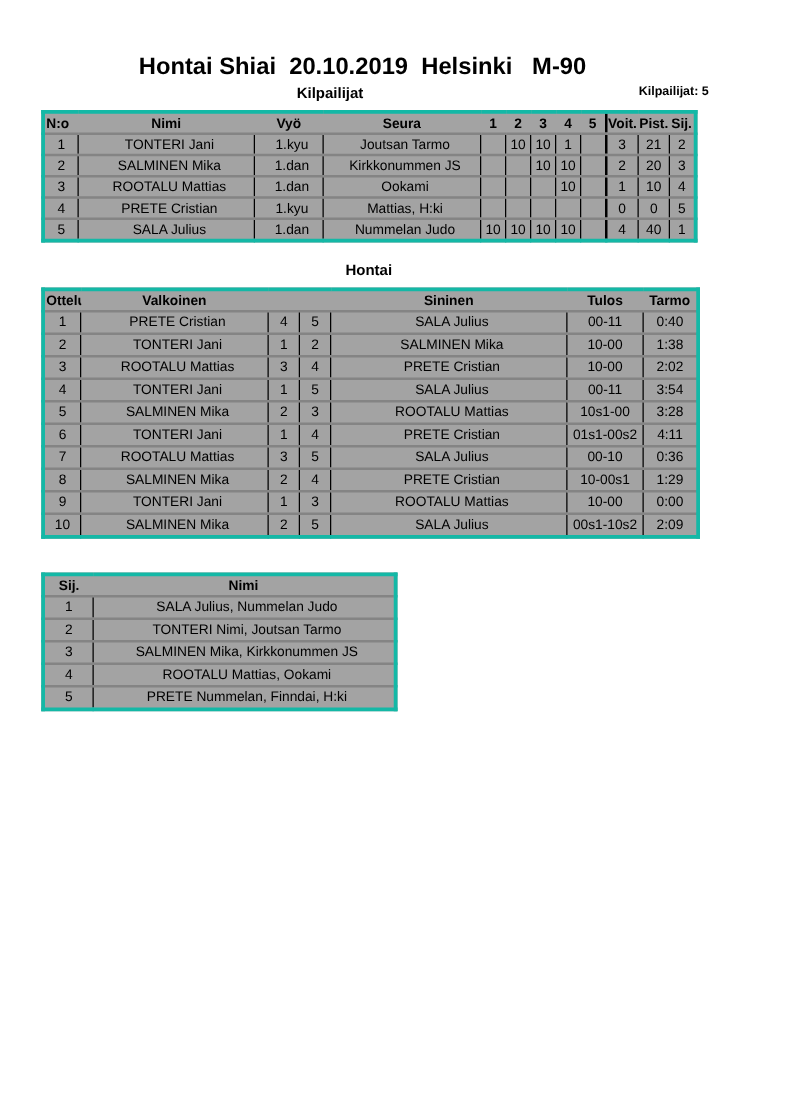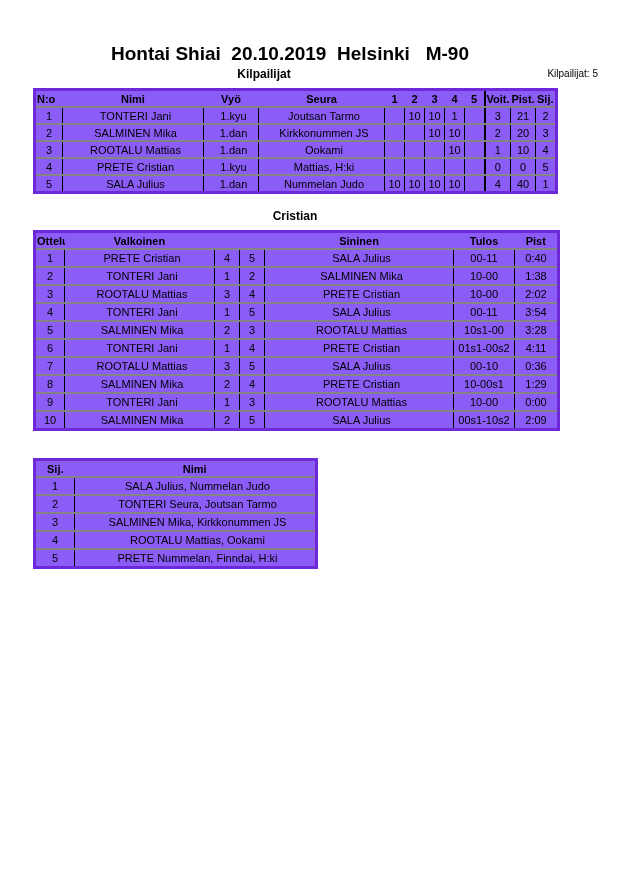--- a/index.html
+++ b/index.html
@@ -2,27 +2,27 @@
 <html><head>
 <meta charset="utf-8">
 <style>
   html,body{margin:0;padding:0;background:#fff;}
   .page{position:relative;width:630px;height:891px;background:#ffffff;
         font-family:"Liberation Sans","DejaVu Sans",sans-serif;color:#000;overflow:hidden;}
   .title{position:absolute;top:43px;left:0;width:524px;text-align:center;
          font-size:19px;font-weight:bold;white-space:pre;margin-left:28px;}
   .subtitle{position:absolute;top:67px;left:0;width:456px;text-align:center;
             font-size:12px;font-weight:bold;margin-left:36px;}
-  .count{position:absolute;top:68px;left:480px;width:118px;text-align:right;font-size:10px;}
+  .count{position:absolute;top:68px;left:480px;width:118px;text-align:center;font-size:10px;font-weight:bold;}
   .sec-ottelut{position:absolute;top:209px;left:33px;width:524px;text-align:center;
                font-size:12px;font-weight:bold;}
   .sec-tulokset{position:absolute;top:441px;left:33px;width:282px;text-align:center;
                 font-size:12px;font-weight:normal;margin-top:40px;}
   table.grid{position:absolute;border-collapse:collapse;table-layout:fixed;
-             background:#8b5cf6;border:3px solid #6d28d9;}
+             background:#a3a3a3;border:3px solid #14b8a6;}
   .t1{top:88px;left:33px;width:522px;}
   .t2{top:230px;left:33px;width:524px;}
   .t3{top:458px;left:33px;width:282px;}
   .grid th{font-size:11px;font-weight:bold;height:15px;padding:0;text-align:center;
            border:none;border-bottom:2px solid #848484;overflow:hidden;white-space:nowrap;}
   .grid td{font-size:11px;height:15px;padding:0 1px;text-align:center;
            border-left:1px solid #000;border-right:1px solid #000;
            border-top:2px solid #848484;border-bottom:2px solid #848484;
            overflow:hidden;white-space:nowrap;vertical-align:middle;}
   .t2 td,.t3 td{height:16px;}
@@ -137,41 +137,41 @@
           <td>10</td>
           <td>10</td>
           <td></td>
           <td class="bL2">4</td>
           <td>40</td>
           <td>1</td>
         </tr>
       </tbody>
   </table>
 
-  <div class="sec-ottelut">Cristian</div>
+  <div class="sec-ottelut">Hontai</div>
 
   <table class="grid t2">
     <colgroup>
       <col style="width:30px">
         <col style="width:150px">
         <col style="width:25px">
         <col style="width:25px">
       <col style="width:189px">
         <col style="width:61px">
         <col style="width:44px">
     </colgroup>
     <thead>
       <tr>
         <th class="hl">Ottelu</th>
         <th>Valkoinen</th>
         <th></th>
         <th></th>
         <th>Sininen</th>
         <th>Tulos</th>
-        <th>Pist</th>
+        <th>Tarmo</th>
       </tr>
     </thead>
     <tbody>
         <tr>
           <td>1</td>
           <td class="l">PRETE Cristian</td>
           <td>4</td>
           <td>5</td>
           <td class="l">SALA Julius</td>
           <td>00-11</td>
@@ -274,21 +274,21 @@
         <th>Nimi</th>
       </tr>
     </thead>
     <tbody>
         <tr>
           <td>1</td>
           <td class="l">SALA Julius, Nummelan Judo</td>
         </tr>
         <tr>
           <td>2</td>
-          <td class="l">TONTERI Seura, Joutsan Tarmo</td>
+          <td class="l">TONTERI Nimi, Joutsan Tarmo</td>
         </tr>
         <tr>
           <td>3</td>
           <td class="l">SALMINEN Mika, Kirkkonummen JS</td>
         </tr>
         <tr>
           <td>4</td>
           <td class="l">ROOTALU Mattias, Ookami</td>
         </tr>
         <tr>

